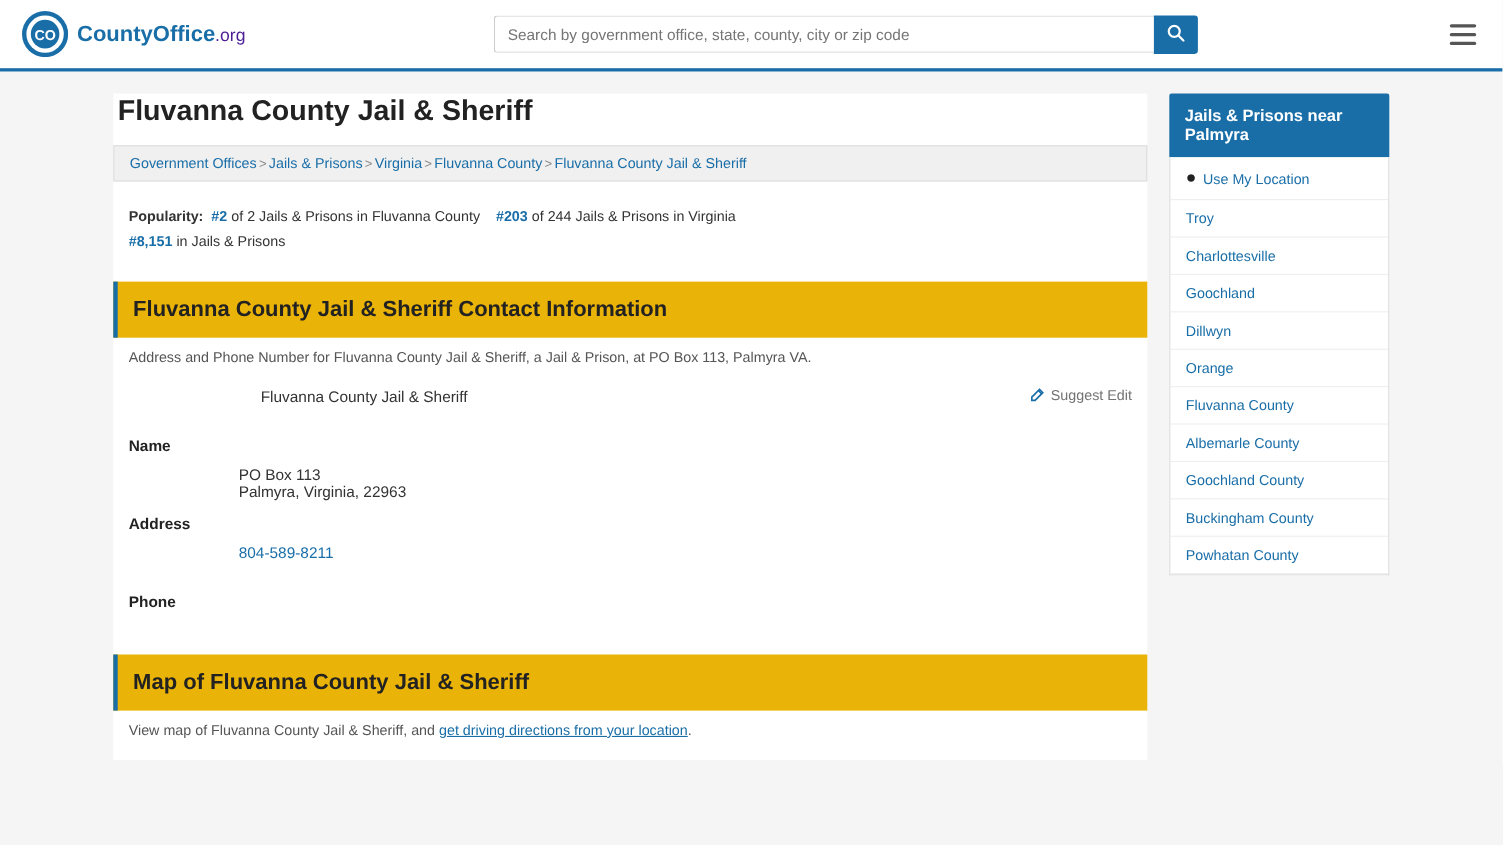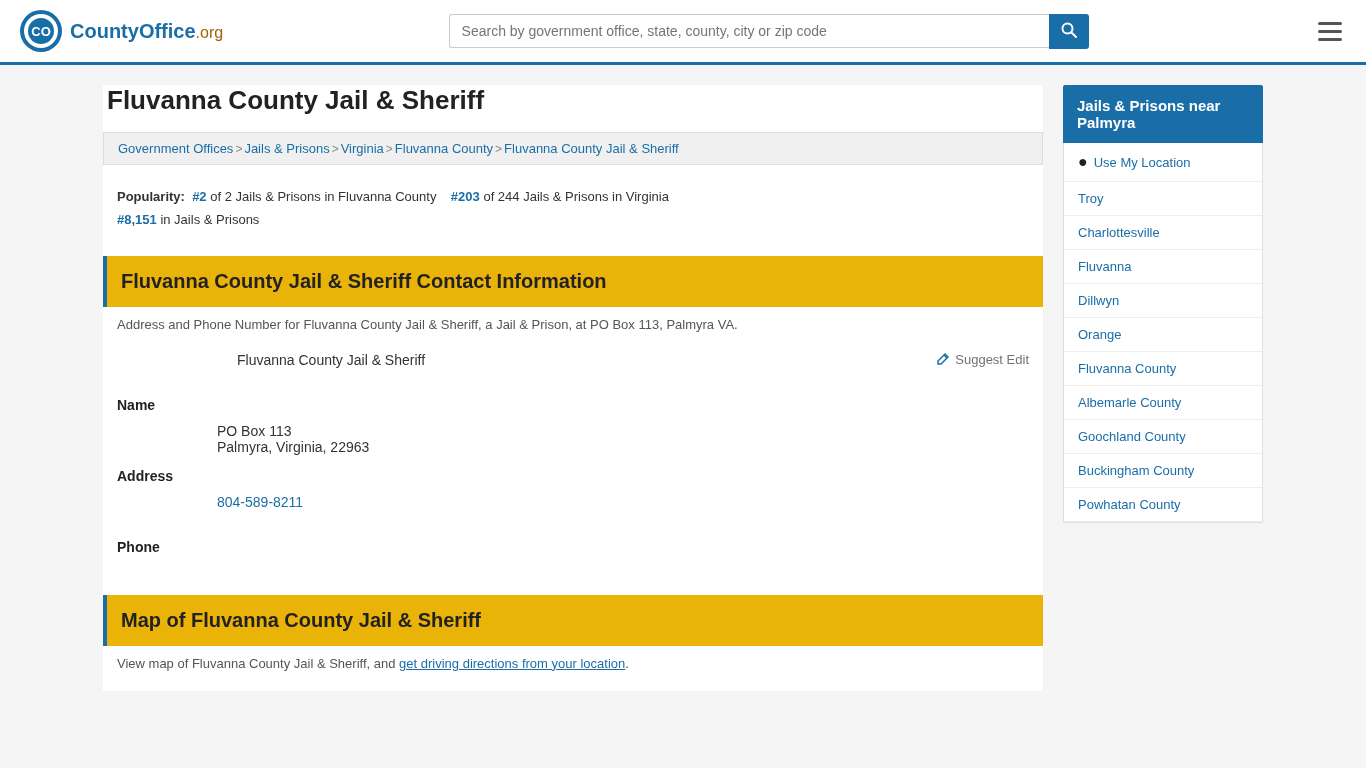--- a/index.html
+++ b/index.html
@@ -243,21 +243,21 @@
 <div id="header">
   <div id="logo-area">
 
     <svg id="logo-icon" viewBox="0 0 42 42" xmlns="http://www.w3.org/2000/svg">
       <circle cx="21" cy="21" r="21" fill="#1a6ea8"></circle>
       <circle cx="21" cy="21" r="17" fill="#fff"></circle>
       <circle cx="21" cy="21" r="13" fill="#1a6ea8"></circle>
       <text x="21" y="26" text-anchor="middle" fill="#fff" font-size="13" font-weight="bold" font-family="Arial">CO</text>
     </svg>
     <div>
-      <span style="color:#1a6ea8; font-size:20px; font-weight:bold;">CountyOffice</span><span style="color:#a16207; font-size:16px;">.org</span>
+      <span style="color:#1a6ea8; font-size:20px; font-weight:bold;">CountyOffice</span><span style="color:#4c1d95; font-size:16px;">.org</span>
     </div>
   </div>
 
   <div id="search-area">
     <input id="search-input-el" type="text" placeholder="Search by government office, state, county, city or zip code" style="">
     <button id="search-button">
       <svg width="16" height="16" viewBox="0 0 16 16" fill="none" xmlns="http://www.w3.org/2000/svg">
         <circle cx="6.5" cy="6.5" r="5" stroke="white" stroke-width="2"></circle>
         <line x1="10.5" y1="10.5" x2="15" y2="15" stroke="white" stroke-width="2" stroke-linecap="round"></line>
       </svg>
@@ -358,21 +358,21 @@
         <span class="loc-icon">●</span>
         <a id="use-location-link" href="#">Use My Location</a>
       </div>
       <div class="sidebar-item-el">
         <a href="#">Troy</a>
       </div>
       <div class="sidebar-item-el">
         <a href="#">Charlottesville</a>
       </div>
       <div class="sidebar-item-el">
-        <a href="#">Fluvanna</a>
+        <a href="#">Goochland</a>
       </div>
       <div class="sidebar-item-el">
         <a href="#">Dillwyn</a>
       </div>
       <div class="sidebar-item-el">
         <a href="#">Orange</a>
       </div>
       <div class="sidebar-item-el">
         <a href="#">Fluvanna County</a>
       </div>

